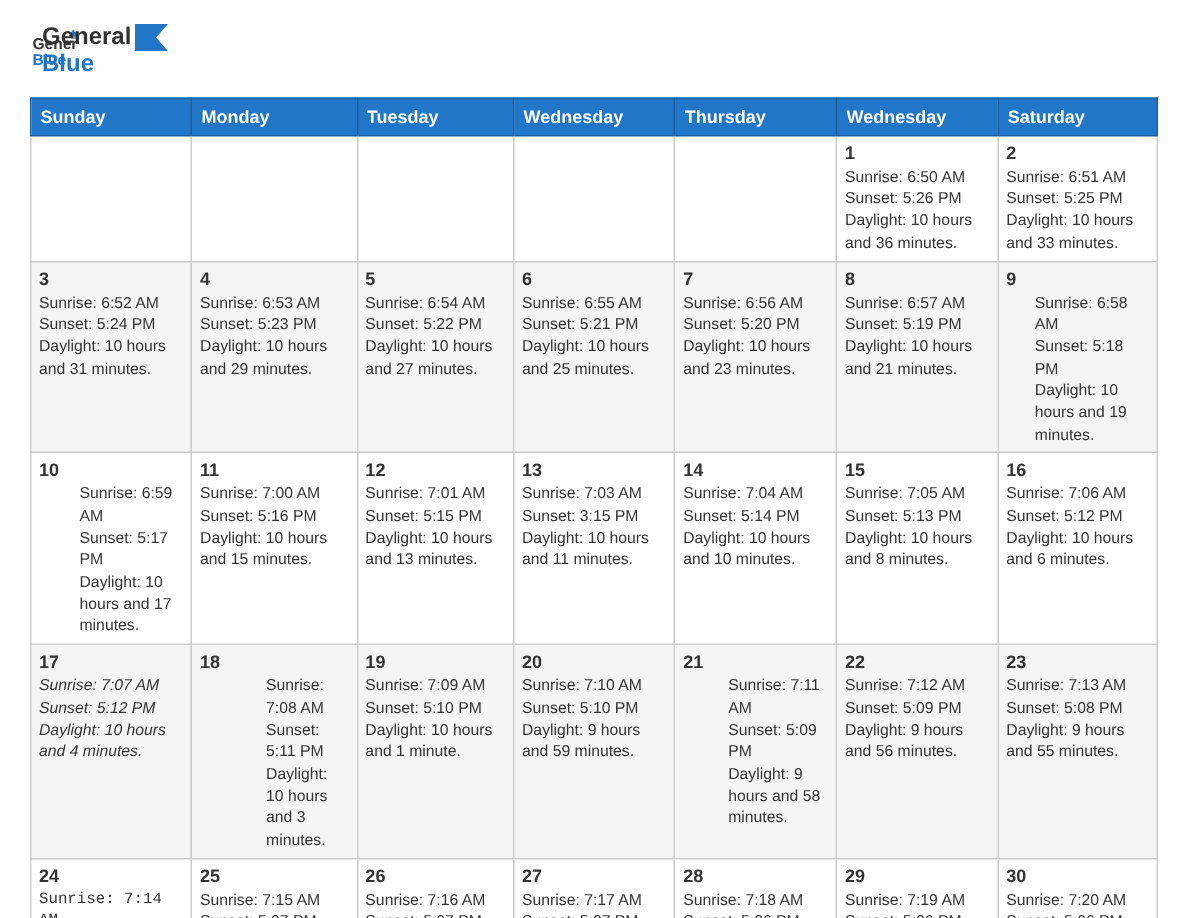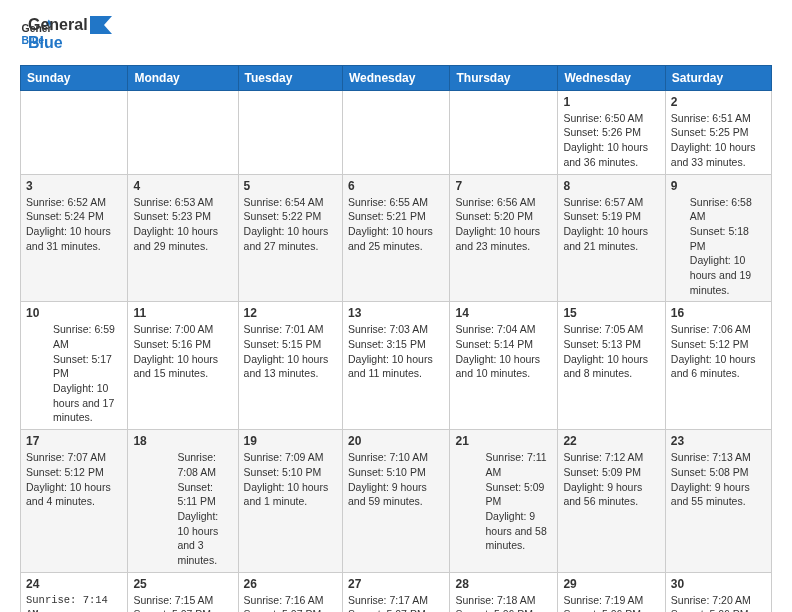--- a/index.html
+++ b/index.html
@@ -231,21 +231,21 @@
           <td>
             <span class="day-number">16</span>
             <div class="day-info" style="white-space: pre-line;">Sunrise: 7:06 AM
 Sunset: 5:12 PM
 Daylight: 10 hours and 6 minutes.</div>
           </td>
         </tr>
         <tr>
           <td>
             <span class="day-number">17</span>
-            <div class="day-info" style="white-space: pre-line;">Sunrise: 7:07 AM
+            <div class="day-info" style="white-space: pre-line; font-style: italic;">Sunrise: 7:07 AM
 Sunset: 5:12 PM
 Daylight: 10 hours and 4 minutes.</div>
           </td>
           <td>
             <span class="day-number">18</span>
             <div class="day-info" style="white-space: pre-line; margin-left: 44px;">Sunrise: 7:08 AM
 Sunset: 5:11 PM
 Daylight: 10 hours and 3 minutes.</div>
           </td>
           <td>

